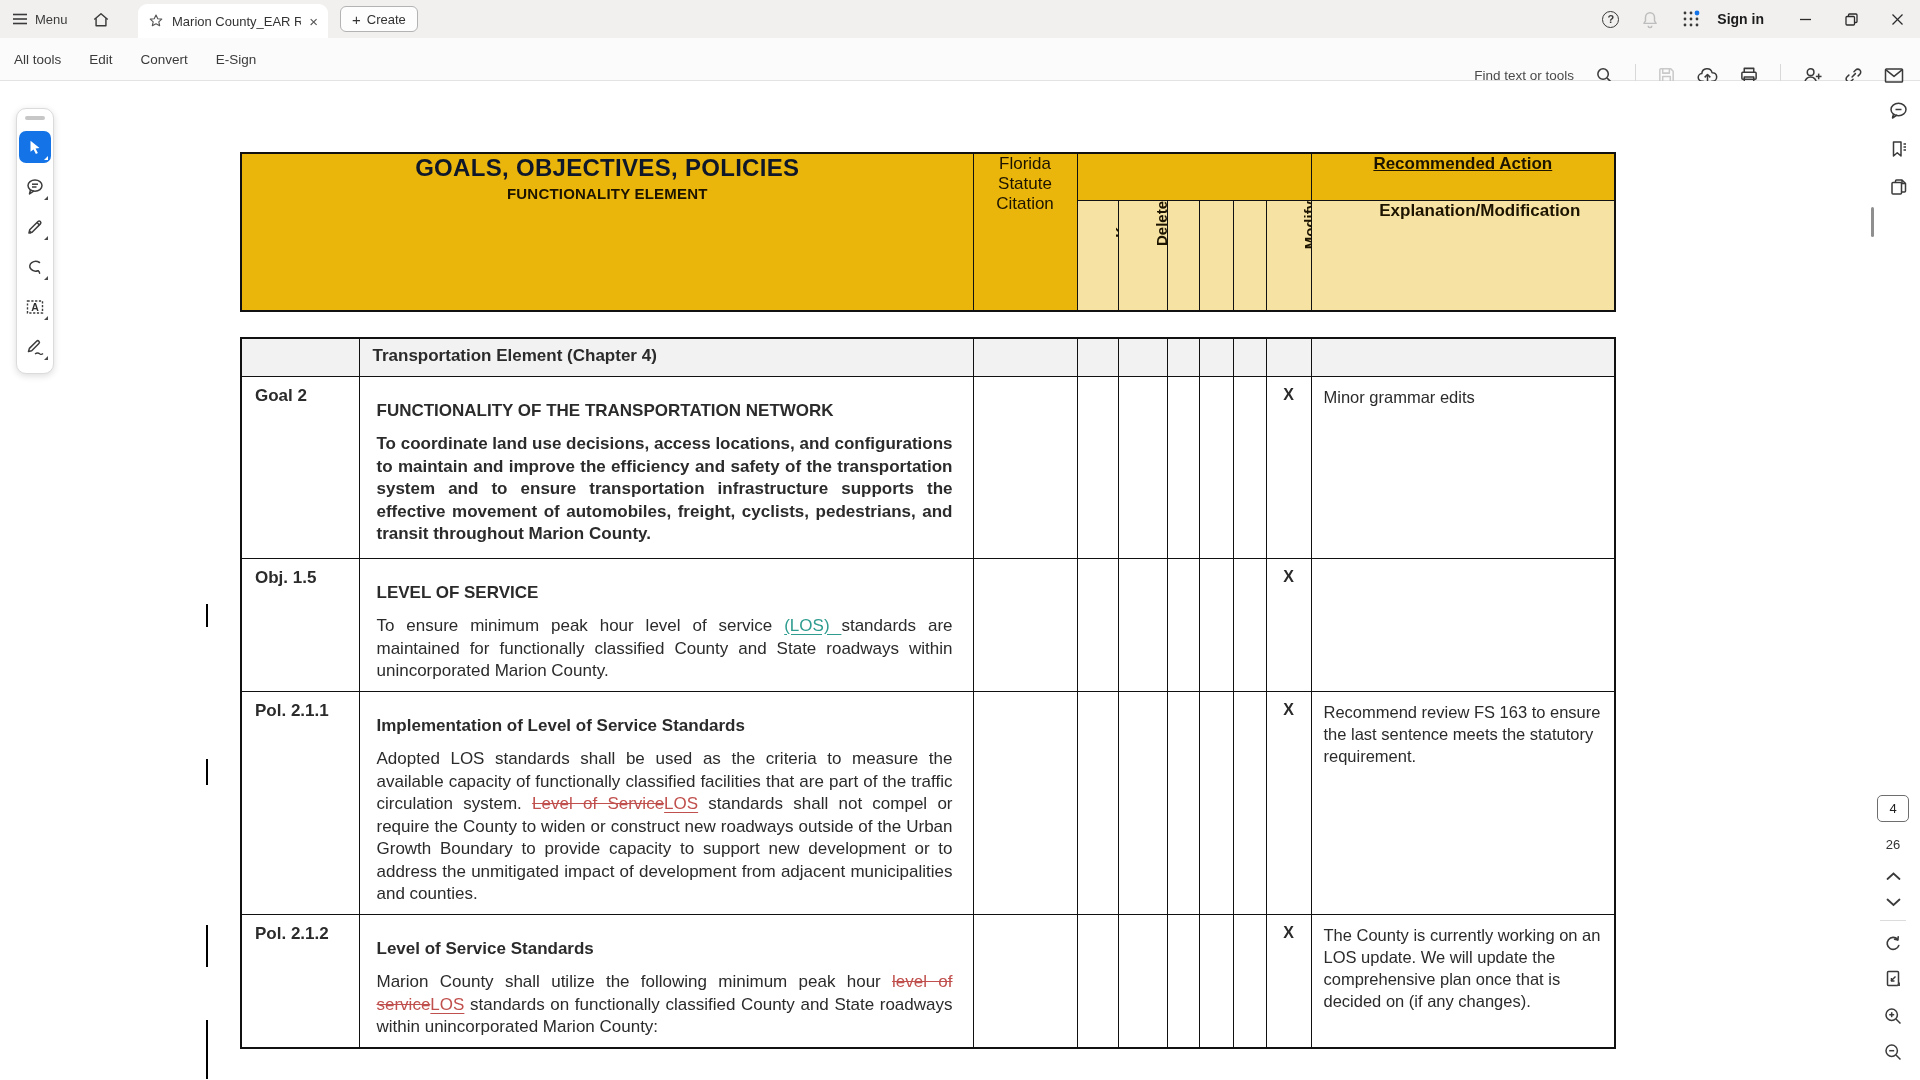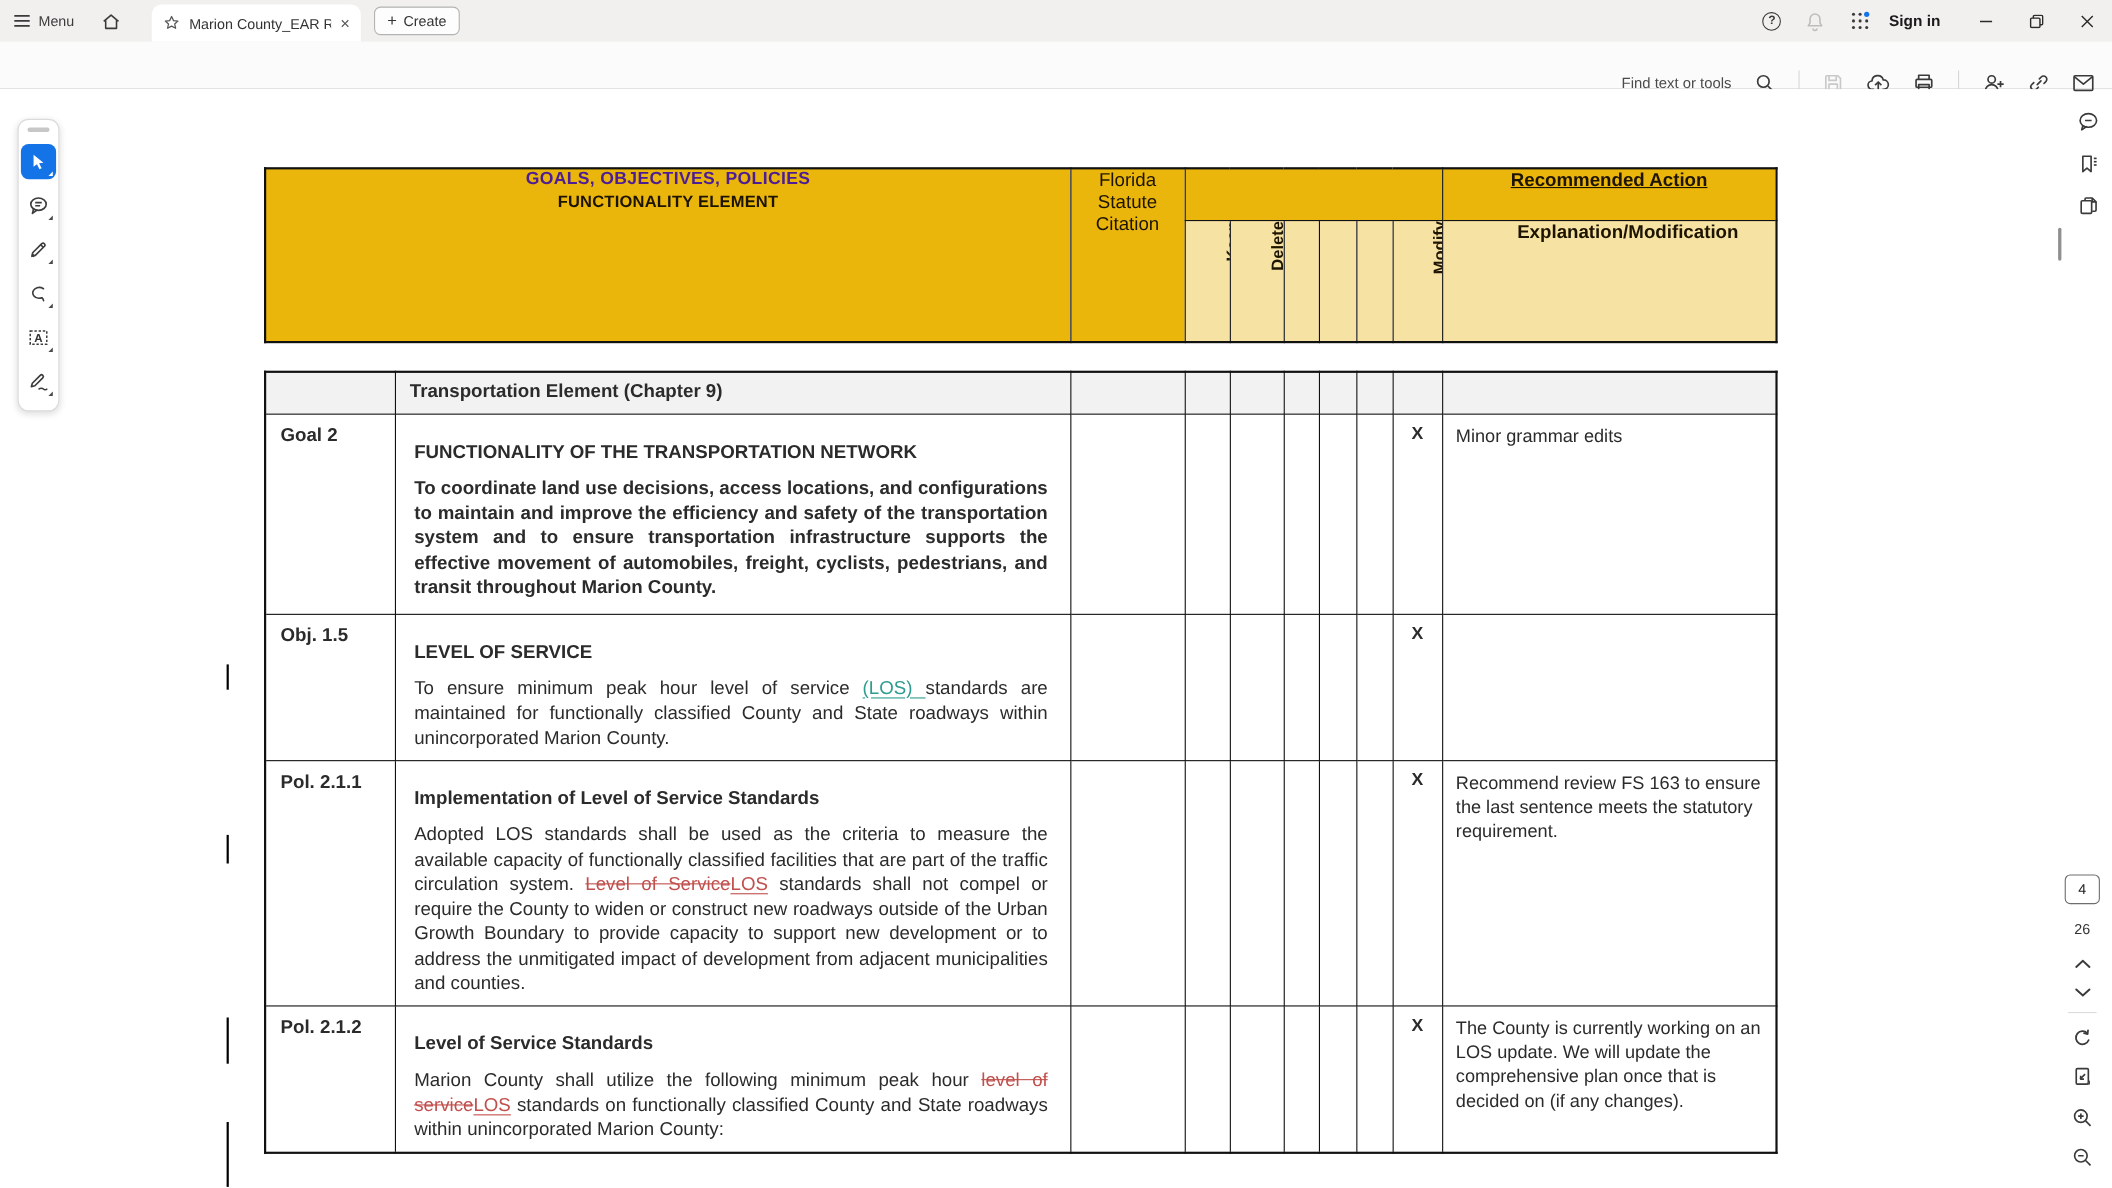--- a/index.html
+++ b/index.html
@@ -61,21 +61,21 @@
     background:#8f8f8f; border-radius:2px; z-index:4; }
 
   
   .doc { position:absolute; top:81px; left:0; right:48px; bottom:0; background:#fff; }
   .ptable { border-collapse:collapse; table-layout:fixed; width:1374px; }
   .ptable td { border:1.5px solid #111; vertical-align:top; overflow:hidden; }
   .htable, .btable { border:2px solid #111; }
   .dark { background:#EBB60C; }
   .light { background:#F6E2A2;padding-left:34px; }
   .title-cell { vertical-align:middle; text-align:center; }
-  .doc-title { font-size:16px; font-weight:bold; color:#4c1d95; letter-spacing:.3px; }
+  .doc-title { font-size:24px; font-weight:bold; color:#0f172a; letter-spacing:.3px; }
   .doc-subtitle { font-size:15px; font-weight:bold; color:#1d1400; margin-top:3px; letter-spacing:.2px; }
   .statute-cell { vertical-align:middle; text-align:center; font-weight:normal; font-size:17px;
     line-height:20px; color:#1d1400; padding:0 6px; }
   .rec-cell { vertical-align:middle; text-align:center; font-weight:bold; font-size:17px; color:#1d1400;text-decoration:underline; }
   .rot-cell { vertical-align:middle; text-align:center; }
   .rot { display:inline-block; writing-mode:vertical-rl; transform:rotate(180deg);
     font-weight:bold; font-size:15px; color:#1d1400; }
   .expl-head { vertical-align:middle; text-align:center; font-weight:bold; font-size:17px; color:#1d1400; }
 
   .section-row td { background:#F2F2F2; }
@@ -175,20 +175,26 @@
     <span class="winbtn">
       <svg width="13" height="13" viewBox="0 0 13 13" stroke="#2b2b2b" stroke-width="1.3">
           <line x1="1.5" y1="1.5" x2="11.5" y2="11.5"></line>
           <line x1="11.5" y1="1.5" x2="1.5" y2="11.5"></line>
         </svg>
     </span>
   </div>
 </div>
 
 <div class="toolbar">
+  <div class="tools-left">
+    <span class="tool-link">All tools</span>
+    <span class="tool-link">Edit</span>
+    <span class="tool-link">Convert</span>
+    <span class="tool-link">E-Sign</span>
+  </div>
   <div class="tools-right">
     <span class="find-label">Find text or tools</span>
     <span class="rr-btn">
       <svg width="19" height="19" viewBox="0 0 20 20" fill="none" stroke="#3a3a3a" stroke-width="1.6">
           <circle cx="8.5" cy="8.5" r="5.5"></circle>
           <line x1="12.8" y1="12.8" x2="17.5" y2="17.5"></line>
         </svg>
     </span>
     <span class="vdiv"></span>
     <span class="rr-btn">
@@ -342,21 +348,21 @@
         <col style="width:49px">
       <col style="width:32px">
         <col style="width:34px">
         <col style="width:33px">
         <col style="width:45px">
         <col style="width:304px">
     </colgroup>
     <tbody>
     <tr class="section-row" style="height:38px">
       <td></td>
-      <td class="section-label">Transportation Element (Chapter 9)</td>
+      <td class="section-label">Transportation Element (Chapter 4)</td>
       <td></td>
           <td></td>
           <td></td>
           <td></td>
           <td></td>
           <td></td>
           <td></td>
           <td></td>
     </tr>
 

